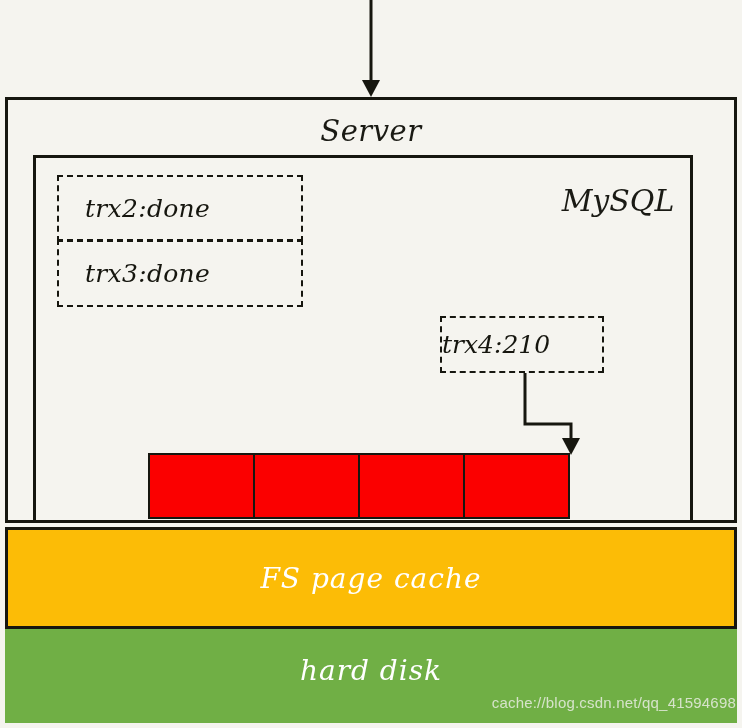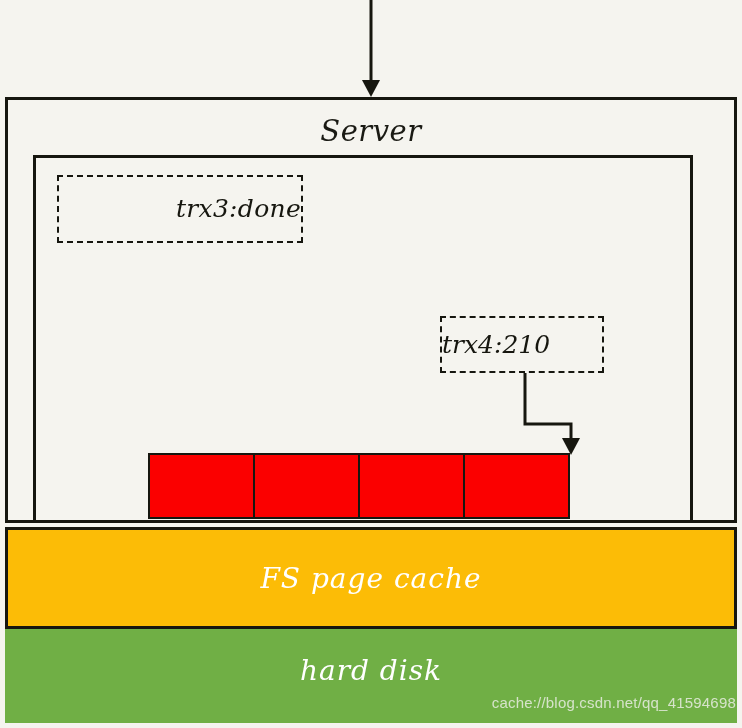--- a/index.html
+++ b/index.html
@@ -80,21 +80,21 @@
     font-style: italic;
     font-size: 25px;
     color: #16160f;
     padding-left: 26px;
     letter-spacing: 0.3px;
     white-space: nowrap;
   }
   #trx-stack { left: 57px; top: 177px; width: 246px; }
   #trx-row-0 { position: relative; width: 246px; height: 67px; }
   #trx-row-1 { position: relative; width: 246px; height: 67px; margin-top: -2.5px; }
-  #trx-row-2 { position: relative; width: 246px; height: 68px; margin-top: -2.5px; justify-content: flex-end; }
+  #trx-row-2 { position: relative; width: 246px; height: 68px; margin-top: -2.5px; }
 
   
   #trx4-box {
     left: 440px;
     top: 316px;
     width: 164px;
     height: 57px;
     border: 2.5px dashed #16160f;
     box-sizing: border-box;
     display: flex;
@@ -178,22 +178,26 @@
 </style>
 </head>
 <body>
 
 <div id="stage" class="abs">
 
   <div id="server-box" class="abs"></div>
   <div id="server-label" class="abs">Server</div>
 
   <div id="mysql-box" class="abs"></div>
+  <div id="mysql-label" class="abs">MySQL</div>
 
   <div id="trx-stack" class="abs">
+    <div id="trx-row-1" class="trx-cell">
+      <span class="trx-text">trx2:done</span>
+    </div>
     <div id="trx-row-2" class="trx-cell">
       <span class="trx-text">trx3:done</span>
     </div>
   </div>
 
   <div id="trx4-box" class="abs">
     <span id="trx4-text">trx4:210</span>
   </div>
 
   <div id="redo-bar" class="abs">

